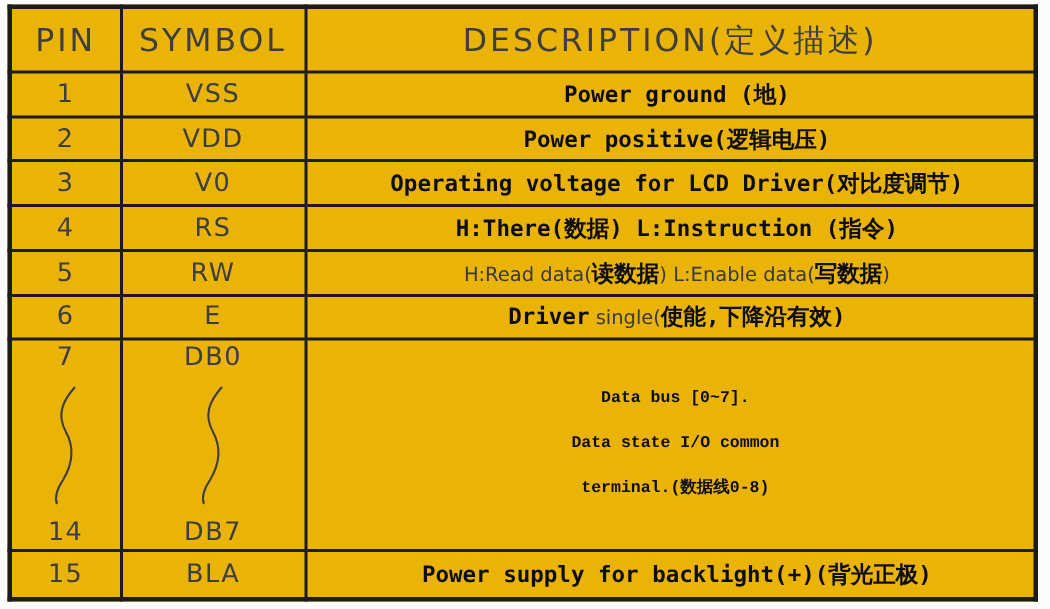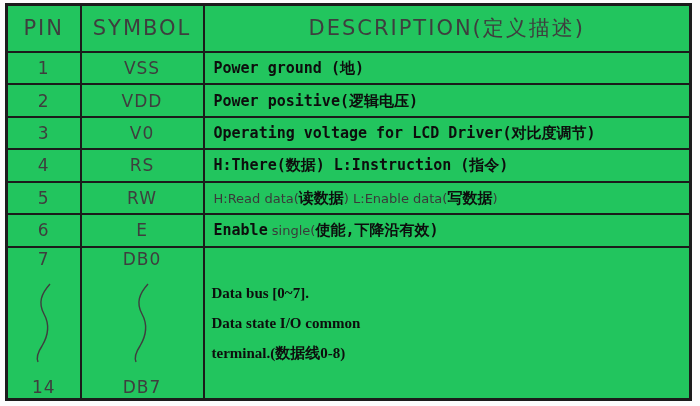--- a/index.html
+++ b/index.html
@@ -8,21 +8,21 @@
     background:#fcfcfc;
     position:relative;
     font-family:"DejaVu Sans","Liberation Sans",sans-serif;
     overflow:hidden;
   }
   table.pin-table{
     position:absolute;left:5px;top:3px;
     width:687px;height:398px;
     border-collapse:collapse;
     table-layout:fixed;
-    background:#22c55e;
+    background:#eab308;
   }
   table.pin-table, table.pin-table td, table.pin-table th{
     border:2px solid #1b1b1b;
   }
   table.pin-table{border-width:3px;}
   col.c1{width:74px;}
   col.c2{width:123px;}
   th{
     font-weight:400;
     color:#3e3e3e;
@@ -30,21 +30,21 @@
     letter-spacing:2px;
     text-align:center;
     vertical-align:middle;
     white-space:nowrap;
   }
   tr.r-hdr{height:41px;}
   tr.r-std{height:28px;}
   tr.r-big{height:132px;}
   tr.r-15{height:31px;}
   tr.r-16{height:26px;}
-  td{vertical-align:middle;padding:0;}
+  td{vertical-align:middle;padding:0;text-align:center;}
   td.c-pin, td.c-sym{
     text-align:center;
     font-size:17px;
     color:#3e3e3e;
     letter-spacing:1px;
   }
   td.c-desc{
     padding-left:9px;
     white-space:nowrap;
     overflow:hidden;
@@ -73,24 +73,24 @@
   }
   .range-stack .lbl{
     font-size:17px;
     color:#3e3e3e;
     letter-spacing:1px;
     line-height:1;
   }
   .squiggle{display:block;}
   .desc-lines{
     padding-left:7px;
-    font-family:Liberation Serif, serif;
+    font-family:Liberation Mono, monospace;
     font-weight:700;
     color:#0d0d0d;
-    font-size:15px;
+    font-size:11px;
     line-height:30px;
     white-space:nowrap;
   }
 </style>
 </head>
 <body>
 
 <table class="pin-table">
   <colgroup>
     <col class="c1">
@@ -130,21 +130,21 @@
 
   <tr class="r-std">
     <td class="c-pin">5</td>
     <td class="c-sym">RW</td>
     <td class="c-desc"><span class="seg-l">H:Read data(</span><span class="seg-b">读数据</span><span class="seg-l">) L:Enable data(</span><span class="seg-b">写数据</span><span class="seg-l">)</span></td>
   </tr>
 
   <tr class="r-std">
     <td class="c-pin">6</td>
     <td class="c-sym">E</td>
-    <td class="c-desc"><span class="seg-b">Enable</span><span class="seg-l"> single(</span><span class="seg-b">使能,下降沿有效)</span></td>
+    <td class="c-desc"><span class="seg-b">Driver</span><span class="seg-l"> single(</span><span class="seg-b">使能,下降沿有效)</span></td>
   </tr>
 
   <tr class="r-big">
     <td class="c-pin">
       <div class="range-stack">
         <span class="lbl">7</span>
         <svg class="squiggle" width="22" height="80" viewBox="0 0 22 80">
           <path d="M17,1 C8,11 5,20 11,31 C17,42 15,53 9,63 C5,69 3,74 5,79" fill="none" stroke="#3e3e3e" stroke-width="1.4"></path>
         </svg>
         <span class="lbl">14</span>
@@ -161,15 +161,20 @@
     </td>
     <td>
       <div class="desc-lines">
         <div>Data bus [0~7].</div>
         <div>Data state I/O common</div>
         <div>terminal.(数据线0-8)</div>
       </div>
     </td>
   </tr>
 
+  <tr class="r-15">
+    <td class="c-pin">15</td>
+    <td class="c-sym">BLA</td>
+    <td class="c-desc"><span class="seg-b">Power supply for backlight(+)(背光正极)</span></td>
+  </tr>
 
 </tbody>
   </table>
 
 </body></html>

